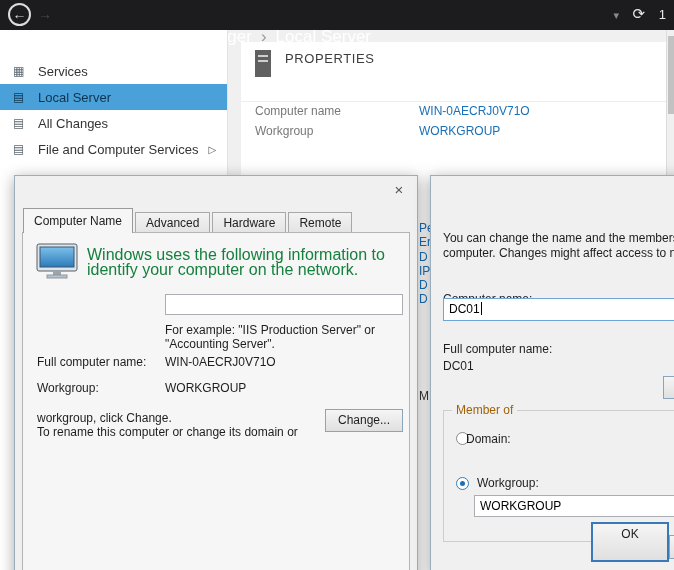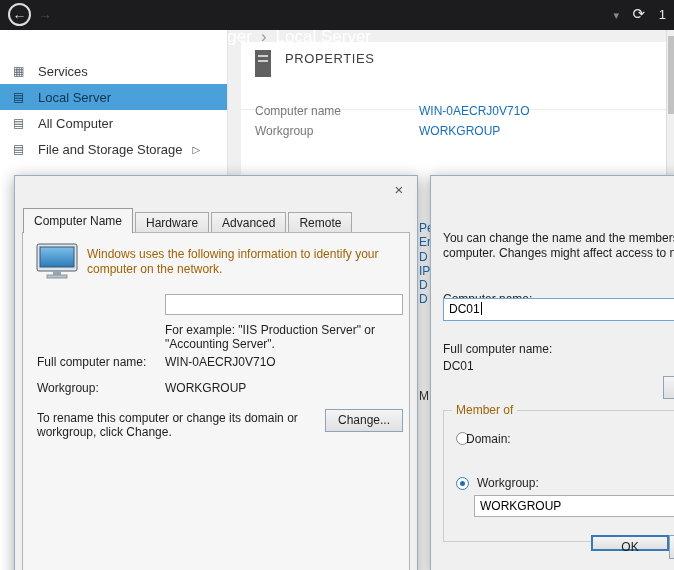--- a/index.html
+++ b/index.html
@@ -27,21 +27,21 @@
   .nav-item { display:flex; align-items:center; height:26px; padding-left:13px;
     font-size:13px; color:#333; cursor:default; }
   .nav-item .nav-icon { width:18px; font-size:12px; color:#5f6a72; margin-right:7px; }
   .nav-item.selected { background:var(--selected-nav,#4aa0d8); color:#0e3450; }
   .nav-item.selected .nav-icon { color:#123a57; }
   .nav-chevron { margin-left:10px; font-size:10px; color:#555; }
 
   
   .panel { position:absolute; left:241px; top:42px; width:425px; height:528px;
     background:#fff; z-index:1; }
-  .panel-head { position:relative; height:68px; border-bottom:1px solid #ededed; }
+  .panel-head { position:relative; height:60px; border-bottom:1px solid #ededed; }
   .srv-icon { position:absolute; left:14px; top:8px; width:16px; height:27px; background:#606060; }
   .srv-icon::before { content:''; position:absolute; left:3px; top:5px; width:10px; height:2px; background:#cfcfcf; }
   .srv-icon::after  { content:''; position:absolute; left:3px; top:10px; width:10px; height:2px; background:#cfcfcf; }
   .panel-title { position:absolute; left:44px; top:9px; font-size:13px; letter-spacing:.6px; color:#3d3d3d; }
   .panel-sub { position:absolute; left:44px; top:28px; font-size:12px; color:#6e6e6e; }
   .prow { position:absolute; left:0; width:100%; height:20px; font-size:12px; }
   .prow .plabel { position:absolute; left:14px; color:#787878; }
   .prow .pvalue { position:absolute; left:178px; color:var(--accent-blue,#1a70b8); cursor:default; }
 
   
@@ -69,22 +69,22 @@
   
   .dlg-sys { left:14px; top:175px; width:404px; height:420px; }
   .tabs { position:absolute; left:8px; top:32px; display:flex; align-items:flex-end; }
   .tab { height:21px; padding:3px 10px 0; margin-right:2px; font-size:12px; color:#222;
     border:1px solid #a8a8a8; border-bottom:none; background:linear-gradient(#f3f3f3,#e3e3e3);
     position:relative; }
   .tab.active { height:25px; padding-top:5px; background:#f6f6f6; border-color:#9a9a9a; z-index:2; }
   .tab-content { position:absolute; left:7px; top:56px; width:388px; height:358px;
     background:#f6f6f6; border:1px solid #b4b4b4; }
   .mon-icon { position:absolute; left:12px; top:10px; }
-  .sp-intro { position:absolute; left:64px; top:14px; width:310px; font-size:12px;
-    color:#a16207; line-height:15px; white-space:normal; }
+  .sp-intro { position:absolute; left:64px; top:14px; width:310px; font-size:16px;
+    color:#15803d; line-height:15px; white-space:normal; }
   .sp-desc-label { position:absolute; left:14px; top:66px; }
   .sp-desc-input { position:absolute; left:142px; top:61px; width:238px; height:21px; }
   .sp-example { position:absolute; left:142px; top:90px; line-height:14px; }
   .sp-full-label { position:absolute; left:14px; top:122px; }
   .sp-full-value { position:absolute; left:142px; top:122px; }
   .sp-wg-label { position:absolute; left:14px; top:148px; }
   .sp-wg-value { position:absolute; left:142px; top:148px; }
   .sp-rename { position:absolute; left:14px; top:178px; line-height:14px; }
   .sp-change { position:absolute; left:302px; top:176px; width:78px; height:23px; line-height:21px; }
 
@@ -107,21 +107,21 @@
   .radio { position:absolute; width:13px; height:13px; border:1px solid #8a8a8a;
     border-radius:50%; background:#fff; }
   .radio.selected { border-color:#2f7fbe; }
   .radio.selected::after { content:''; position:absolute; left:3px; top:3px;
     width:5px; height:5px; border-radius:50%; background:#1f6fb5; }
   .r-domain { left:12px; top:21px; }
   .l-domain { position:absolute; left:22px; top:21px; }
   .r-wg { left:12px; top:66px; }
   .l-wg { position:absolute; left:33px; top:65px; }
   .wg-input { position:absolute; left:30px; top:84px; width:262px; height:22px; }
-  .nc-ok { position:absolute; left:160px; top:359px; width:78px; height:16px; line-height:20px;
+  .nc-ok { position:absolute; left:160px; top:346px; width:78px; height:40px; line-height:20px;
     border:2px solid #3a79b8; }
   .nc-cancel { position:absolute; left:238px; top:359px; width:78px; height:24px; }
 </style>
 </head>
 <body>
 
 <div class="screen">
 
   <div class="header">
     <div class="back-btn">
@@ -144,25 +144,25 @@
     <div class="nav-item">
       <span class="nav-icon">▦</span>
       <span>Services</span>
     </div>
     <div class="nav-item selected">
       <span class="nav-icon">▤</span>
       <span>Local Server</span>
     </div>
     <div class="nav-item">
       <span class="nav-icon">▤</span>
-      <span>All Computer</span>
+      <span>All Changes</span>
     </div>
     <div class="nav-item">
       <span class="nav-icon">▤</span>
-      <span>File and Storage Storage</span>
+      <span>File and Computer Services</span>
       <span class="nav-chevron">▷</span>
     </div>
   </div>
 
   <div class="panel">
     <div class="panel-head">
       <div class="srv-icon"></div>
       <div class="panel-title">PROPERTIES</div>
     </div>
     <div class="prow" style="top:62px;">
@@ -186,22 +186,22 @@
   <div class="frag-m">M</div>
 
   <div class="scrollbar">
     <div class="scroll-thumb"></div>
   </div>
 
   <div class="dialog dlg-sys">
     <div class="dlg-close">×</div>
     <div class="tabs">
       <div class="tab active">Computer Name</div>
+      <div class="tab">Advanced</div>
       <div class="tab">Hardware</div>
-      <div class="tab">Advanced</div>
       <div class="tab">Remote</div>
     </div>
     <div class="tab-content">
       <div class="mon-icon">
         <svg width="44" height="38" viewBox="0 0 44 38">
           <defs>
             <linearGradient id="scr" x1="0" y1="0" x2="0" y2="1">
               <stop offset="0" stop-color="#7ec0ea"></stop>
                 <stop offset="1" stop-color="#2b7bb9"></stop>
             </linearGradient>
@@ -216,22 +216,22 @@
       <input class="sp-desc-input field" value="" style="">
       <div class="sp-example txt">
         <div>For example: "IIS Production Server" or</div>
         <div>"Accounting Server".</div>
       </div>
       <div class="sp-full-label txt">Full computer name:</div>
       <div class="sp-full-value txt">WIN-0AECRJ0V71O</div>
       <div class="sp-wg-label txt">Workgroup:</div>
       <div class="sp-wg-value txt">WORKGROUP</div>
       <div class="sp-rename txt">
+        <div>workgroup, click Change.</div>
         <div>To rename this computer or change its domain or</div>
-        <div>workgroup, click Change.</div>
       </div>
       <div class="sp-change btn">Change...</div>
     </div>
   </div>
 
   <div class="dialog dlg-name">
     <div class="nc-intro1 txt">You can change the name and the membership o</div>
     <div class="nc-intro2 txt">computer. Changes might affect access to netwo</div>
     <div class="nc-name-label txt">Computer name:</div>
     <div class="nc-name-input field"><span>DC01</span><span class="caret"></span></div>

